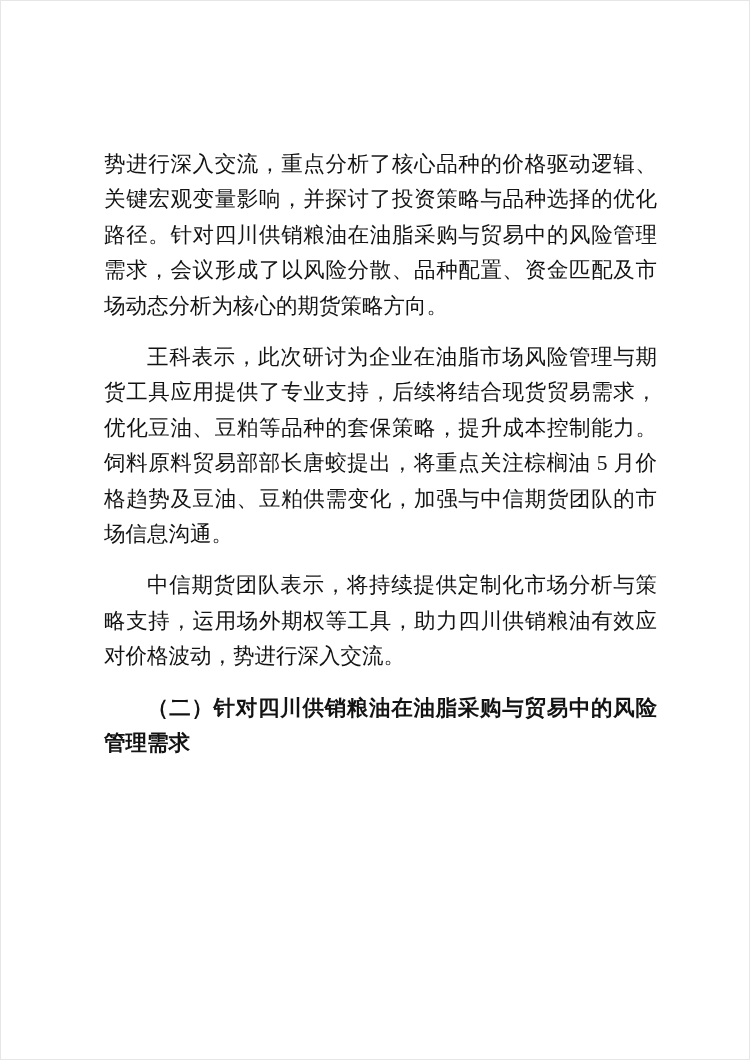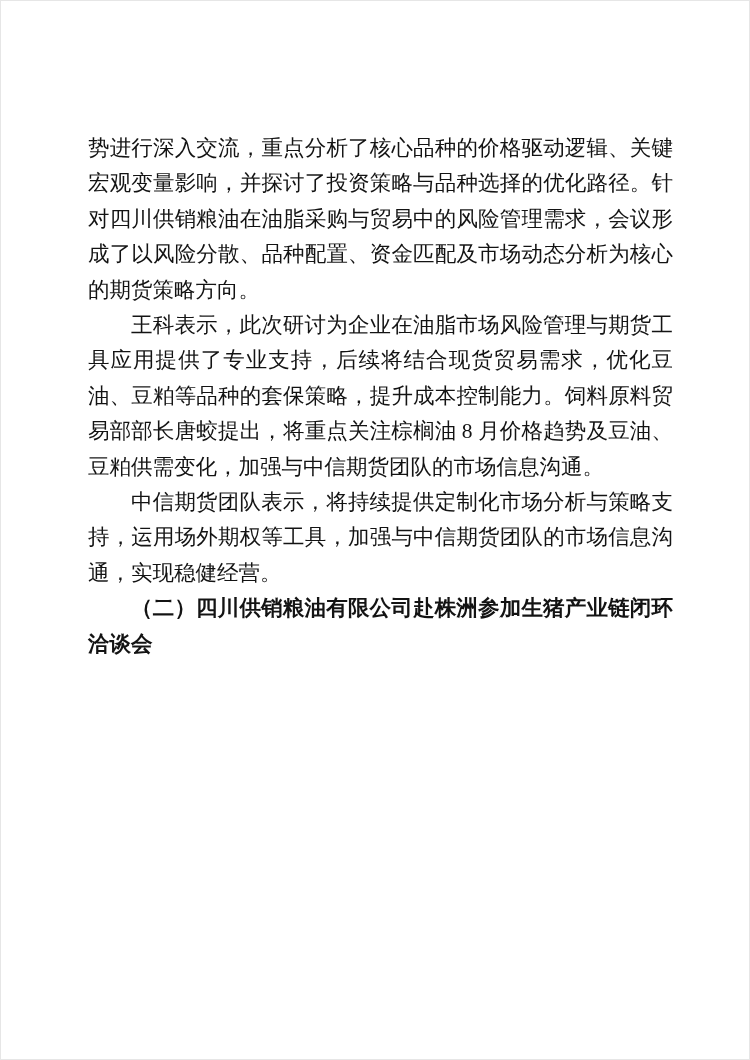--- a/index.html
+++ b/index.html
@@ -20,21 +20,21 @@
     box-shadow: inset 0 0 0 1px #e6e6e6;
     pointer-events: none;
   }
   .content {
     position: absolute;
     left: 88px;
     top: 131px;
     width: 585px;
   }
   .para {
-    margin: 0;
+    margin: 16px;
     padding: 0;
     font-size: 21.5px;
     line-height: 35.4px;
     color: #131313;
     text-align: justify;
     text-justify: inter-ideograph;
     text-indent: 2em;
     font-weight: 400;
     word-break: break-all;
   }
@@ -45,16 +45,16 @@
     font-weight: 700;
   }
 </style>
 </head>
 <body>
 
 <div class="page-frame"></div>
 
 <div class="content">
   <p class="para no-indent">势进行深入交流，重点分析了核心品种的价格驱动逻辑、关键宏观变量影响，并探讨了投资策略与品种选择的优化路径。针对四川供销粮油在油脂采购与贸易中的风险管理需求，会议形成了以风险分散、品种配置、资金匹配及市场动态分析为核心的期货策略方向。</p>
-  <p class="para">王科表示，此次研讨为企业在油脂市场风险管理与期货工具应用提供了专业支持，后续将结合现货贸易需求，优化豆油、豆粕等品种的套保策略，提升成本控制能力。饲料原料贸易部部长唐蛟提出，将重点关注棕榈油 8 月价格趋势及豆油、豆粕供需变化，加强与中信期货团队的市场信息沟通。</p>
-  <p class="para">中信期货团队表示，将持续提供定制化市场分析与策略支持，运用场外期权等工具，加强与中信期货团队的市场信息沟通，实现稳健经营。</p>
-  <p class="para heading">（二）四川供销粮油有限公司赴株洲参加生猪产业链闭环洽谈会</p>
+  <p class="para">王科表示，此次研讨为企业在油脂市场风险管理与期货工具应用提供了专业支持，后续将结合现货贸易需求，优化豆油、豆粕等品种的套保策略，提升成本控制能力。饲料原料贸易部部长唐蛟提出，将重点关注棕榈油 5 月价格趋势及豆油、豆粕供需变化，加强与中信期货团队的市场信息沟通。</p>
+  <p class="para">中信期货团队表示，将持续提供定制化市场分析与策略支持，运用场外期权等工具，助力四川供销粮油有效应对价格波动，势进行深入交流。</p>
+  <p class="para heading">（二）针对四川供销粮油在油脂采购与贸易中的风险管理需求</p>
 </div>
 
 </body></html>

